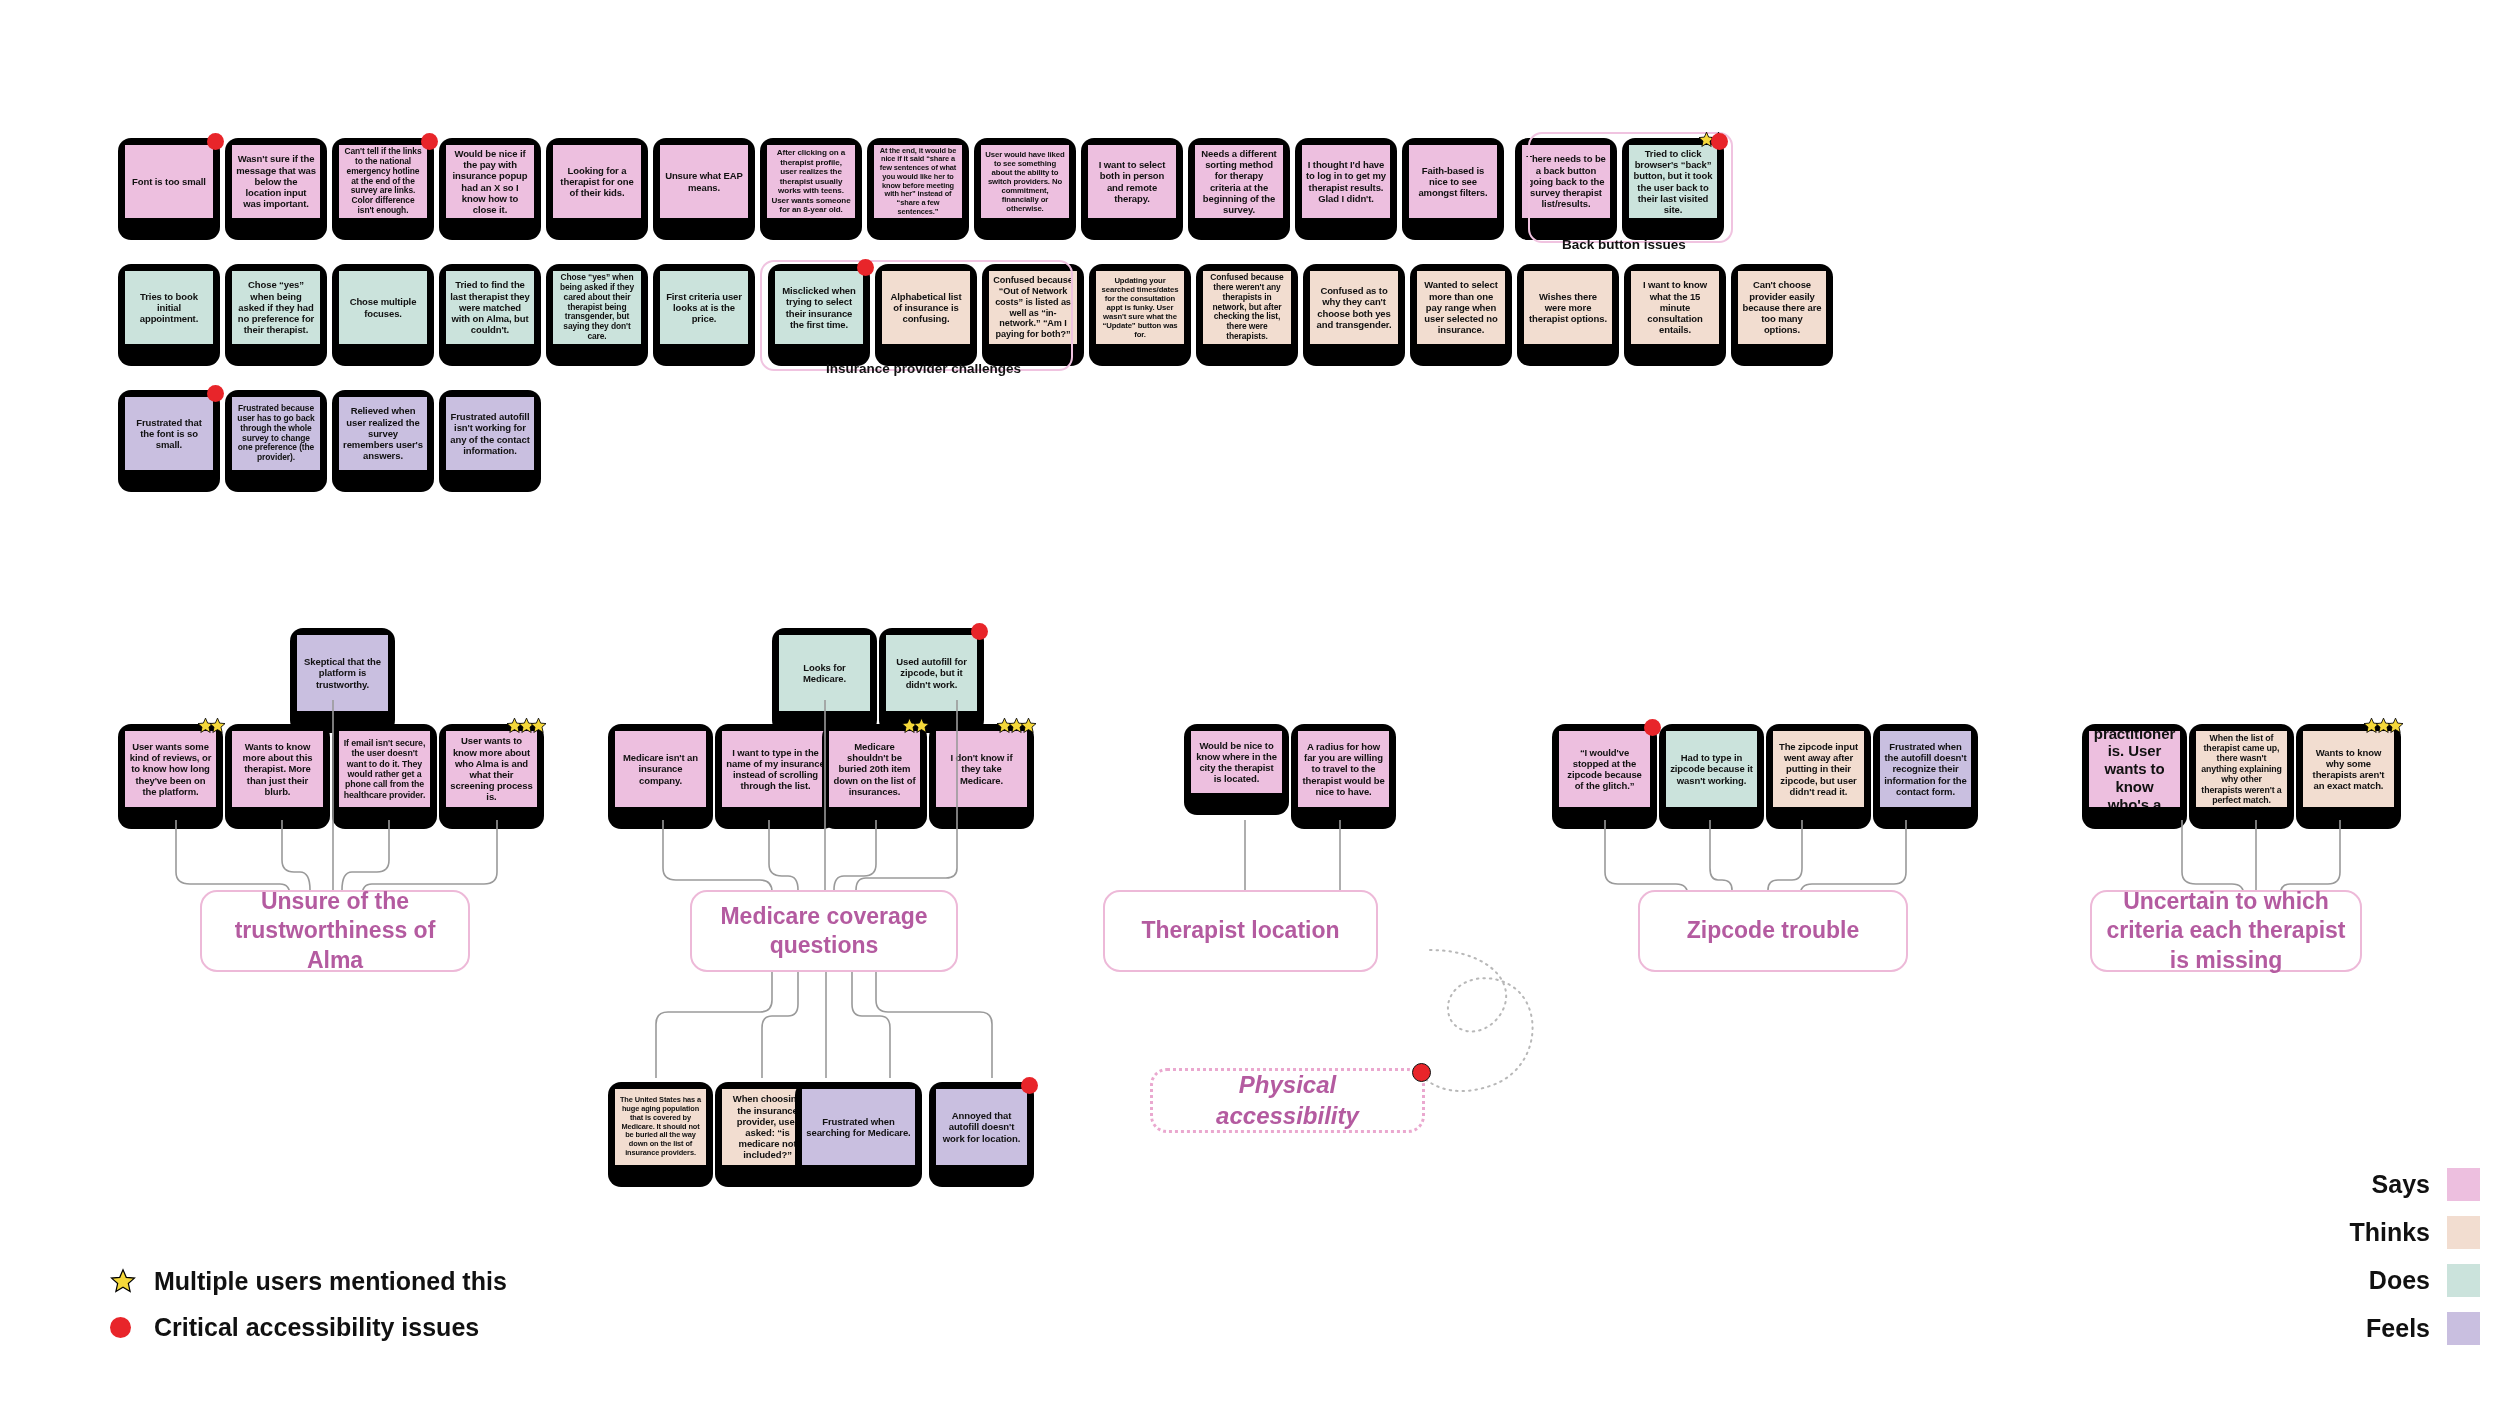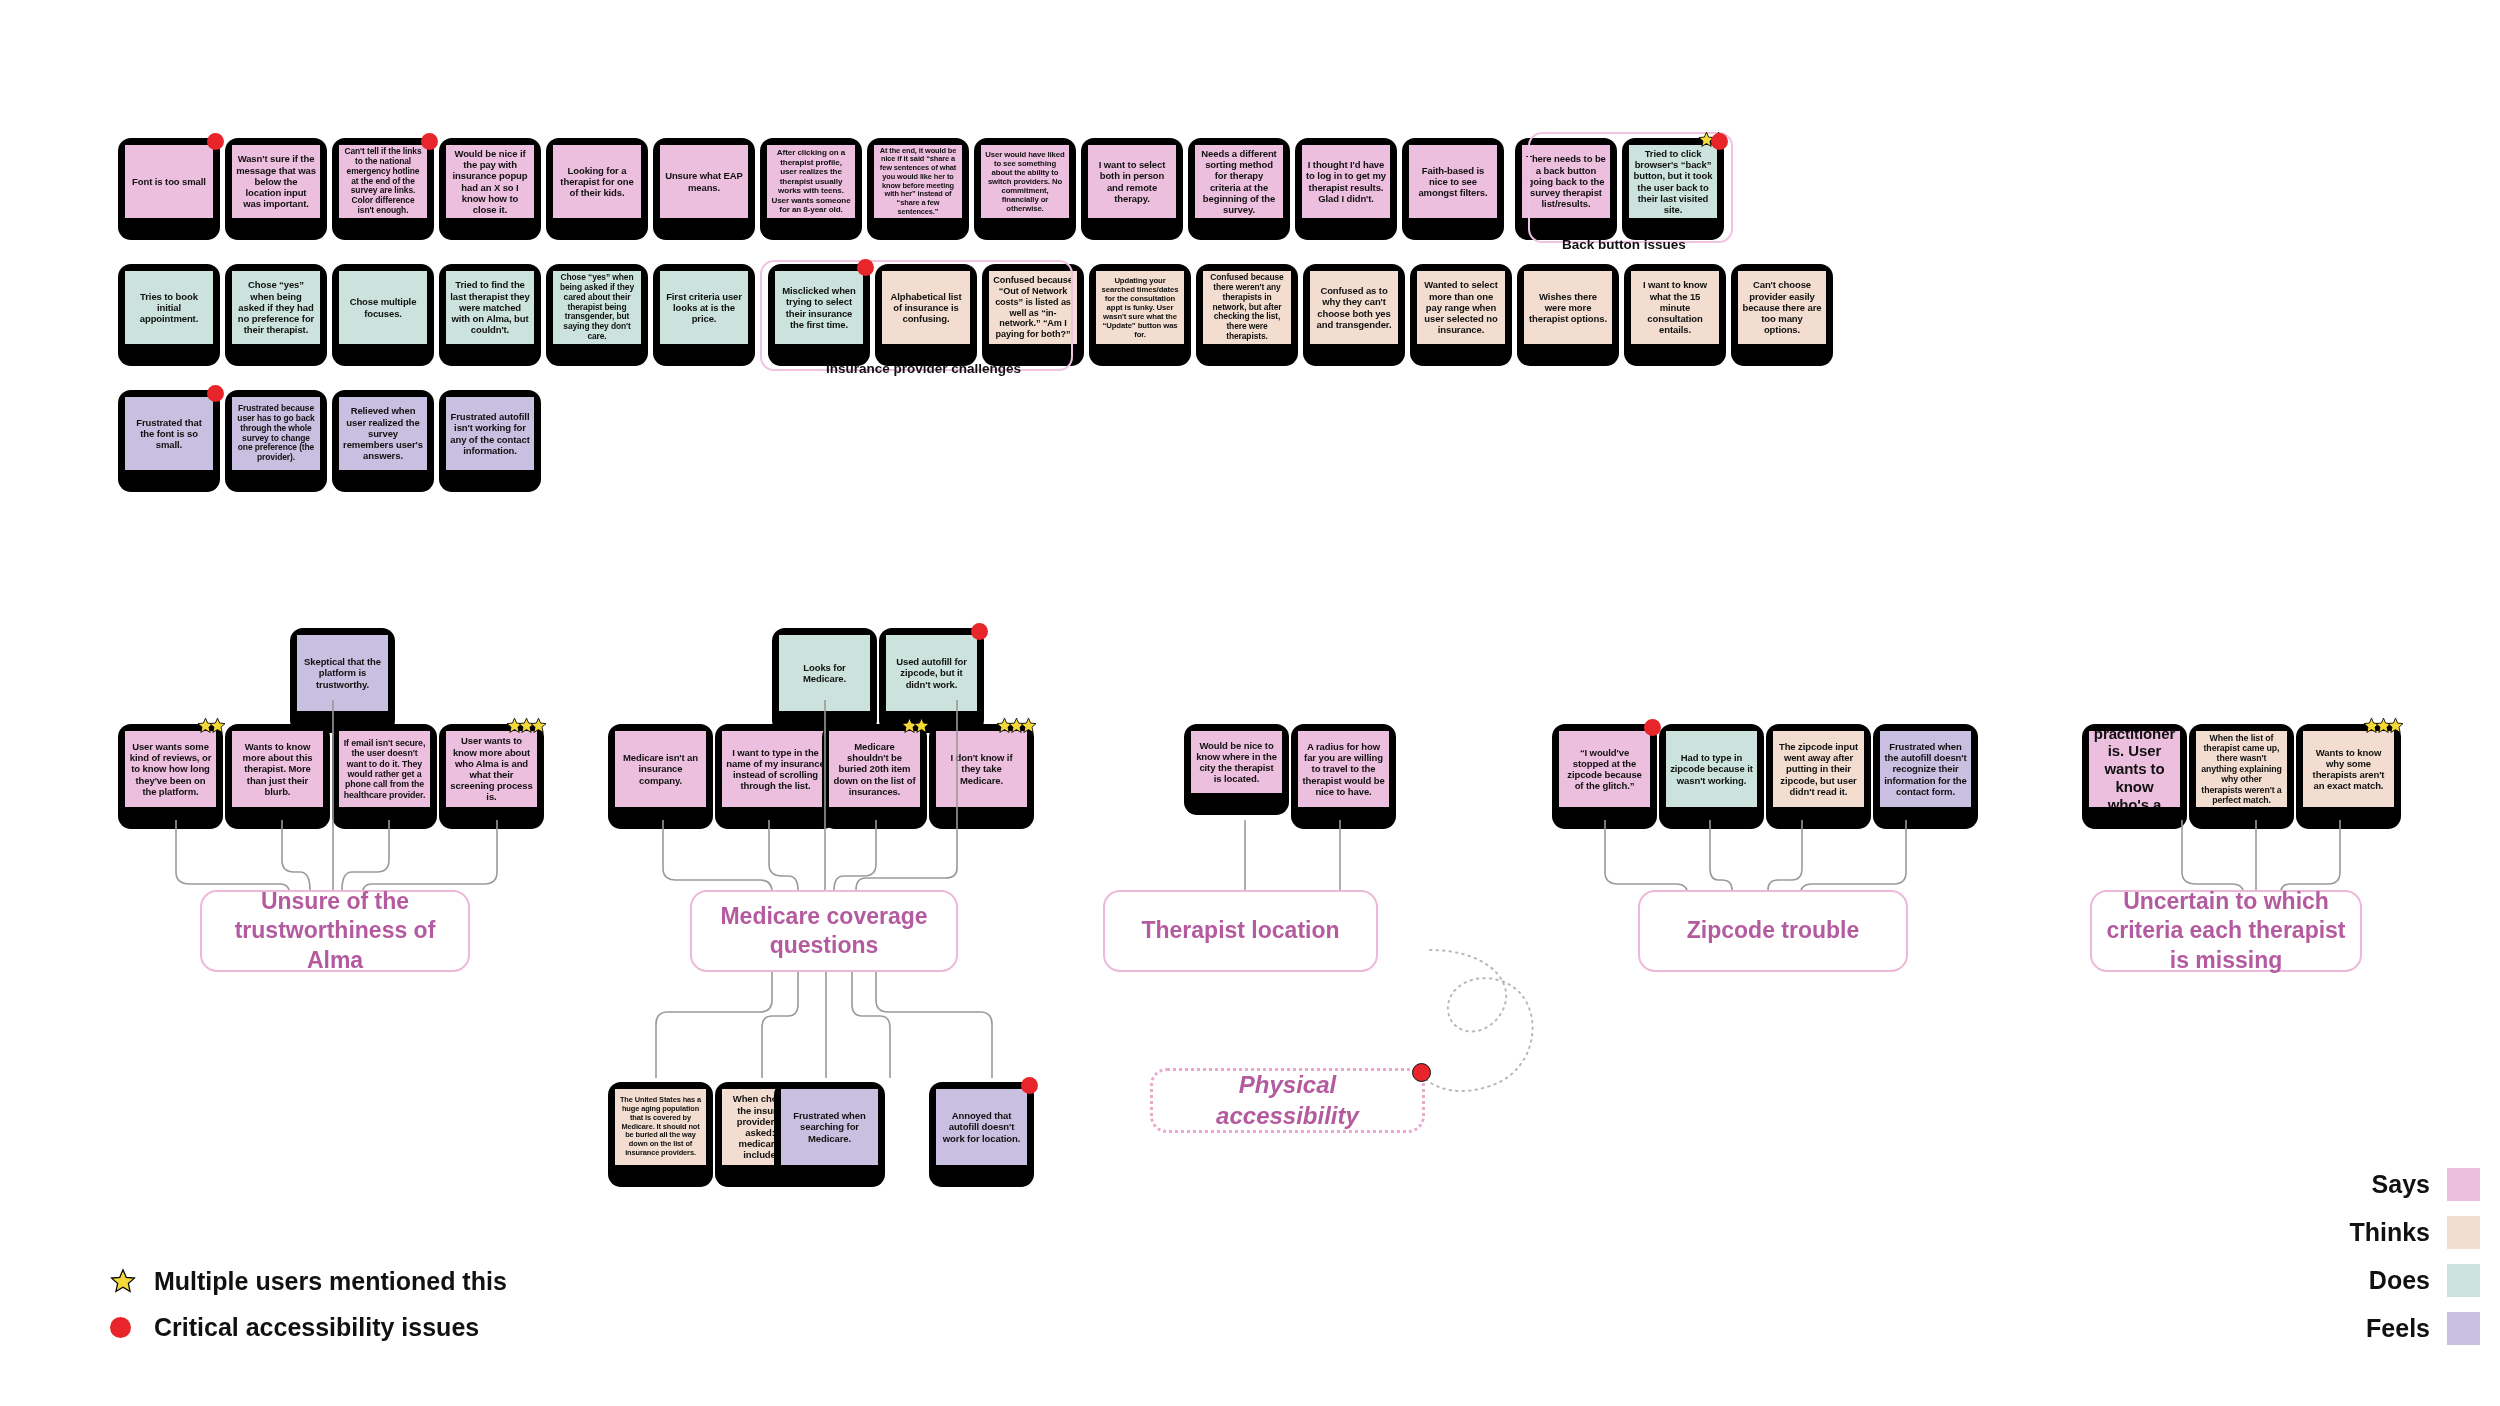--- a/index.html
+++ b/index.html
@@ -365,21 +365,21 @@
             <path d="M12 1.6 L15 8.6 L22.6 9.3 L16.9 14.3 L18.6 21.8 L12 17.8 L5.4 21.8 L7.1 14.3 L1.4 9.3 L9 8.6 Z" fill="#f5d83a" stroke="#000" stroke-width="1.2"></path>
           </svg>
         </div>
       </div>
       <div class="note c-thinks" style="left: 608px; top: 1082px; width: 105px; height: 105px;">
         <div class="inner" style="font-size: 7.4px;">The United States has a huge aging population that is covered by Medicare. It should not be buried all the way down on the list of insurance providers.</div>
       </div>
       <div class="note c-thinks" style="left: 715px; top: 1082px; width: 105px; height: 105px;">
         <div class="inner">When choosing the insurance provider, user asked: “is medicare not included?”</div>
       </div>
-      <div class="note c-feels" style="left: 774px; top: 1082px; width: 111px; height: 105px; justify-content: flex-end;">
+      <div class="note c-feels" style="left: 795px; top: 1082px; width: 127px; height: 105px; justify-content: flex-end;">
         <div class="inner">Frustrated when searching for Medicare.</div>
       </div>
       <div class="note c-feels" style="left: 929px; top: 1082px; width: 105px; height: 105px;">
         <div class="inner">Annoyed that autofill doesn't work for location.</div>
         <div class="dot"></div>
       </div>
       <div class="pill" style="left: 690px; top: 890px; width: 268px; height: 82px;">
         <span>Medicare coverage questions</span>
       </div>
       <div class="note c-says" style="left: 1184px; top: 724px; width: 105px; height: 91px;">

